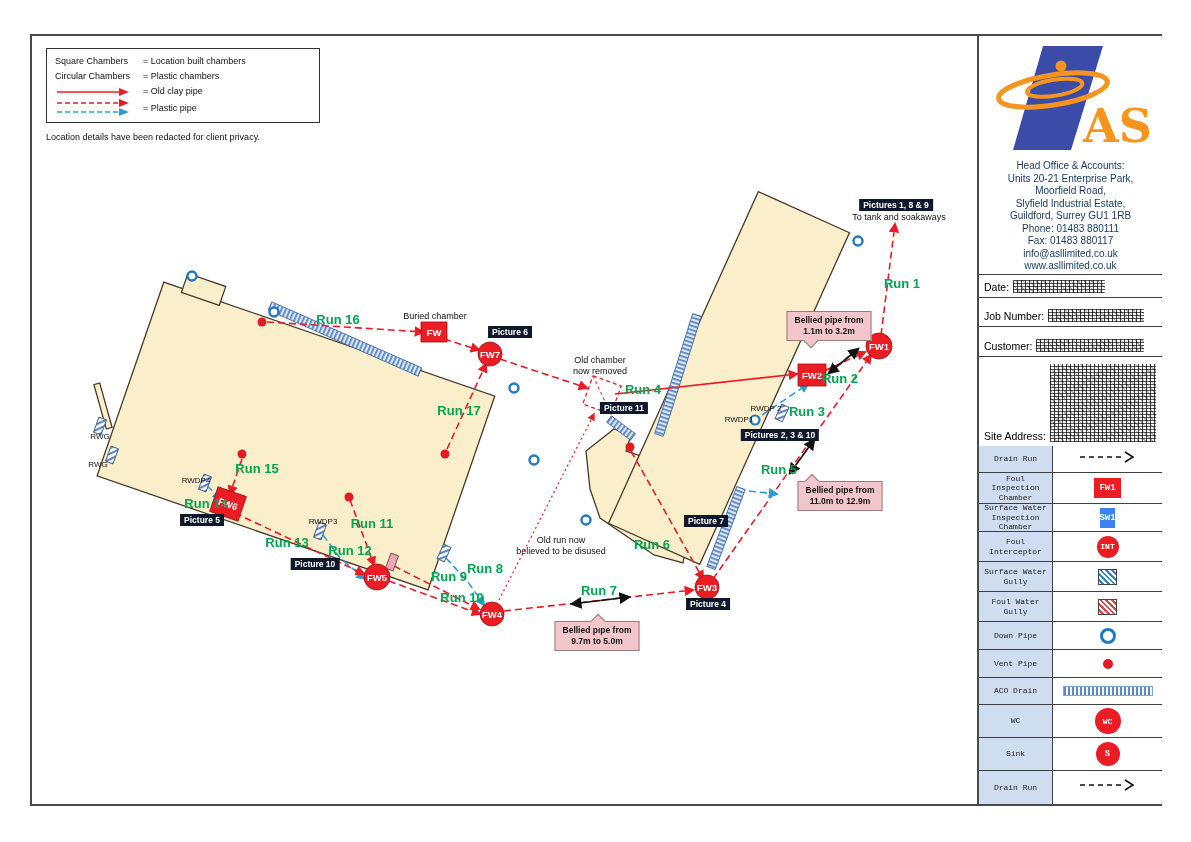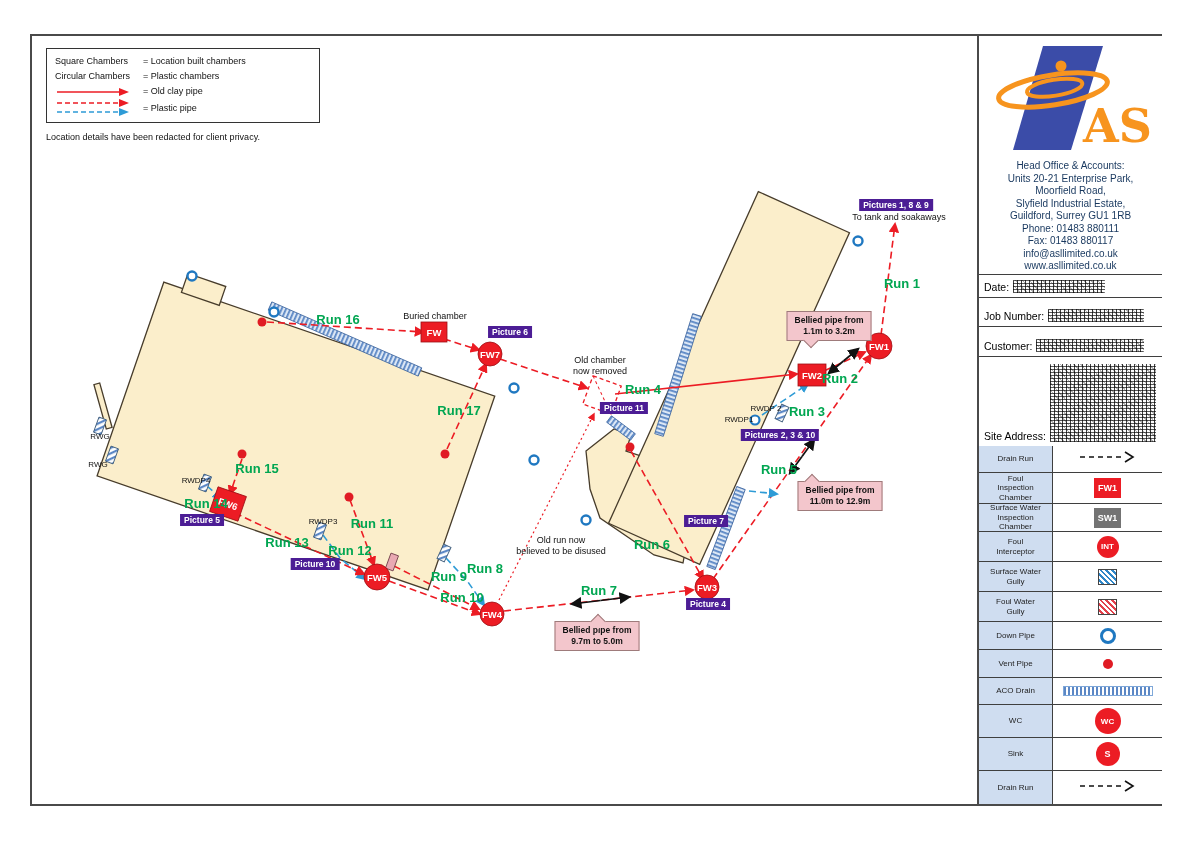--- a/index.html
+++ b/index.html
@@ -25,29 +25,29 @@
   #company-address{margin-top:2px;font-size:10px;line-height:12.5px;color:#17375E;}
   .field-row{display:flex;align-items:flex-end;padding:4px 5px;font-size:10.5px;color:#000;}
   .field-label{white-space:nowrap;margin-right:4px;}
   .redact{background-color:#fdfdfd;
     background-image:repeating-linear-gradient(90deg,rgba(0,0,0,.75) 0 1px,transparent 1px 4px),
                      repeating-linear-gradient(0deg,rgba(0,0,0,.65) 0 1px,transparent 1px 3px),
                      repeating-linear-gradient(47deg,rgba(0,0,0,.3) 0 1px,transparent 1px 5px);
     border-radius:1px;}
   .redact-line{display:inline-block;height:13px;}
   .redact-block{width:106px;height:78px;}
-  .sb-row{display:flex;box-sizing:border-box;}
+  .sb-row{display:flex;box-sizing:border-box;font-family:Liberation Mono, monospace;}
   .sb-label{width:73px;background:#CFDDF0;border-right:1px solid #3f3f3f;display:flex;flex-direction:column;
             align-items:center;justify-content:center;text-align:center;font-size:8px;line-height:9.5px;color:#222;}
   .sb-sym{flex:1;display:flex;align-items:center;justify-content:center;background:#fff;}
   .chip{color:#fff;font-weight:bold;display:flex;align-items:center;justify-content:center;}
   
   .lbl{position:absolute;transform:translate(-50%,-50%);text-align:center;white-space:nowrap;}
   .lblGreen{color:#00A651;font-weight:bold;font-size:13px;}
-  .lblPic{background:#4c1d95;color:#fff;font-weight:bold;font-size:8.5px;padding:1px 4px;}
+  .lblPic{background:#0f172a;color:#fff;font-weight:bold;font-size:8.5px;padding:1px 4px;}
   .lblPlain{font-size:9px;color:#111;line-height:10.5px;}
   .lblSmall{font-size:8px;color:#111;}
   .callout{position:absolute;transform:translate(-50%,-50%);background:#F3C6CC;border:1.2px solid #9e7b7b;
            font-size:8.5px;font-weight:bold;color:#111;text-align:center;padding:3px 7px;line-height:11px;white-space:nowrap;}
   .ptr{position:absolute;width:10px;height:10px;background:#F3C6CC;transform:rotate(45deg);}
   .ptr-down{bottom:-6px;left:22%;border-right:1.2px solid #9e7b7b;border-bottom:1.2px solid #9e7b7b;}
   .ptr-up{top:-6px;left:45%;border-left:1.2px solid #9e7b7b;border-top:1.2px solid #9e7b7b;}
   .ptr-up-left{top:-6px;left:10%;border-left:1.2px solid #9e7b7b;border-top:1.2px solid #9e7b7b;}
   .bld{fill:#FBEECB;stroke:#473C2B;stroke-width:1.3;}
 </style>
@@ -330,21 +330,21 @@
               <div class="chip" style="width: 27px; height: 20px; background: rgb(236, 28, 36); font-size: 9px;">FW1</div>
             </div>
           </div>
           <div class="sb-row rp-cell" style="height: 28px;">
             <div class="sb-label">
               <div>Surface Water</div>
               <div>Inspection</div>
               <div>Chamber</div>
             </div>
             <div class="sb-sym">
-              <div class="chip" style="width: 27px; height: 20px; background: #737373; font-size: 9px;">SW1</div>
+              <div class="chip" style="width: 15px; height: 20px; background: #3b82f6; font-size: 9px;">SW1</div>
             </div>
           </div>
           <div class="sb-row rp-cell" style="height: 30px;">
             <div class="sb-label">
               <div>Foul</div>
               <div>Interceptor</div>
             </div>
             <div class="sb-sym">
               <div class="chip" style="width: 22px; height: 22px; border-radius: 50%; background: rgb(236, 28, 36); font-size: 8px;">INT</div>
             </div>

